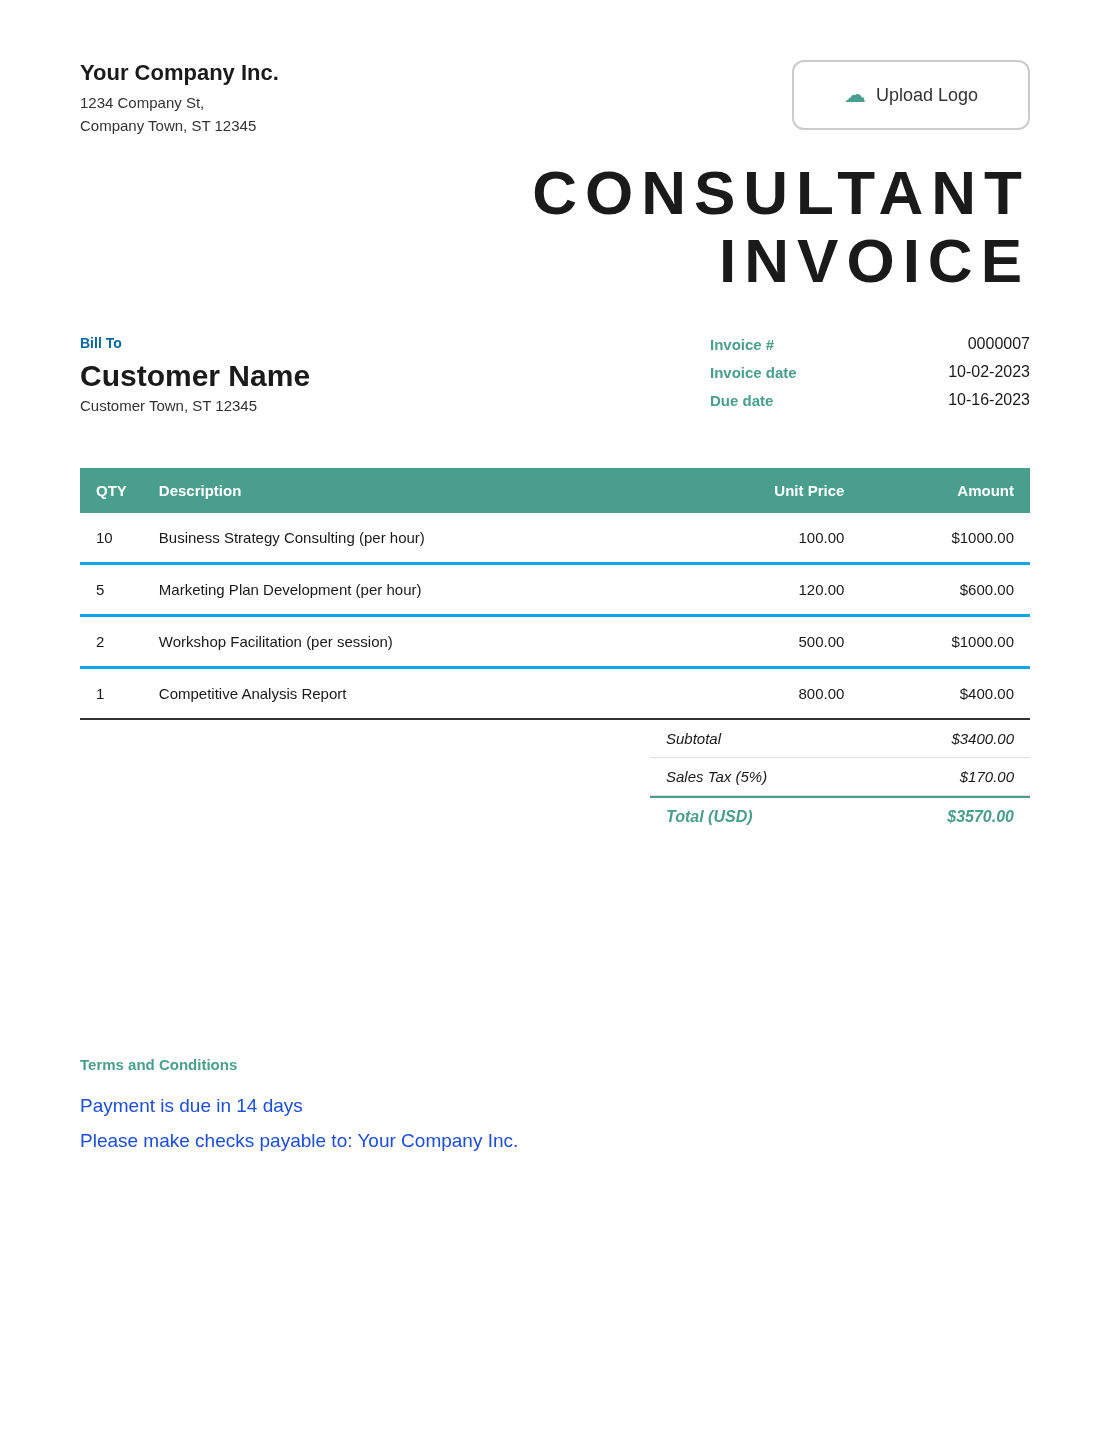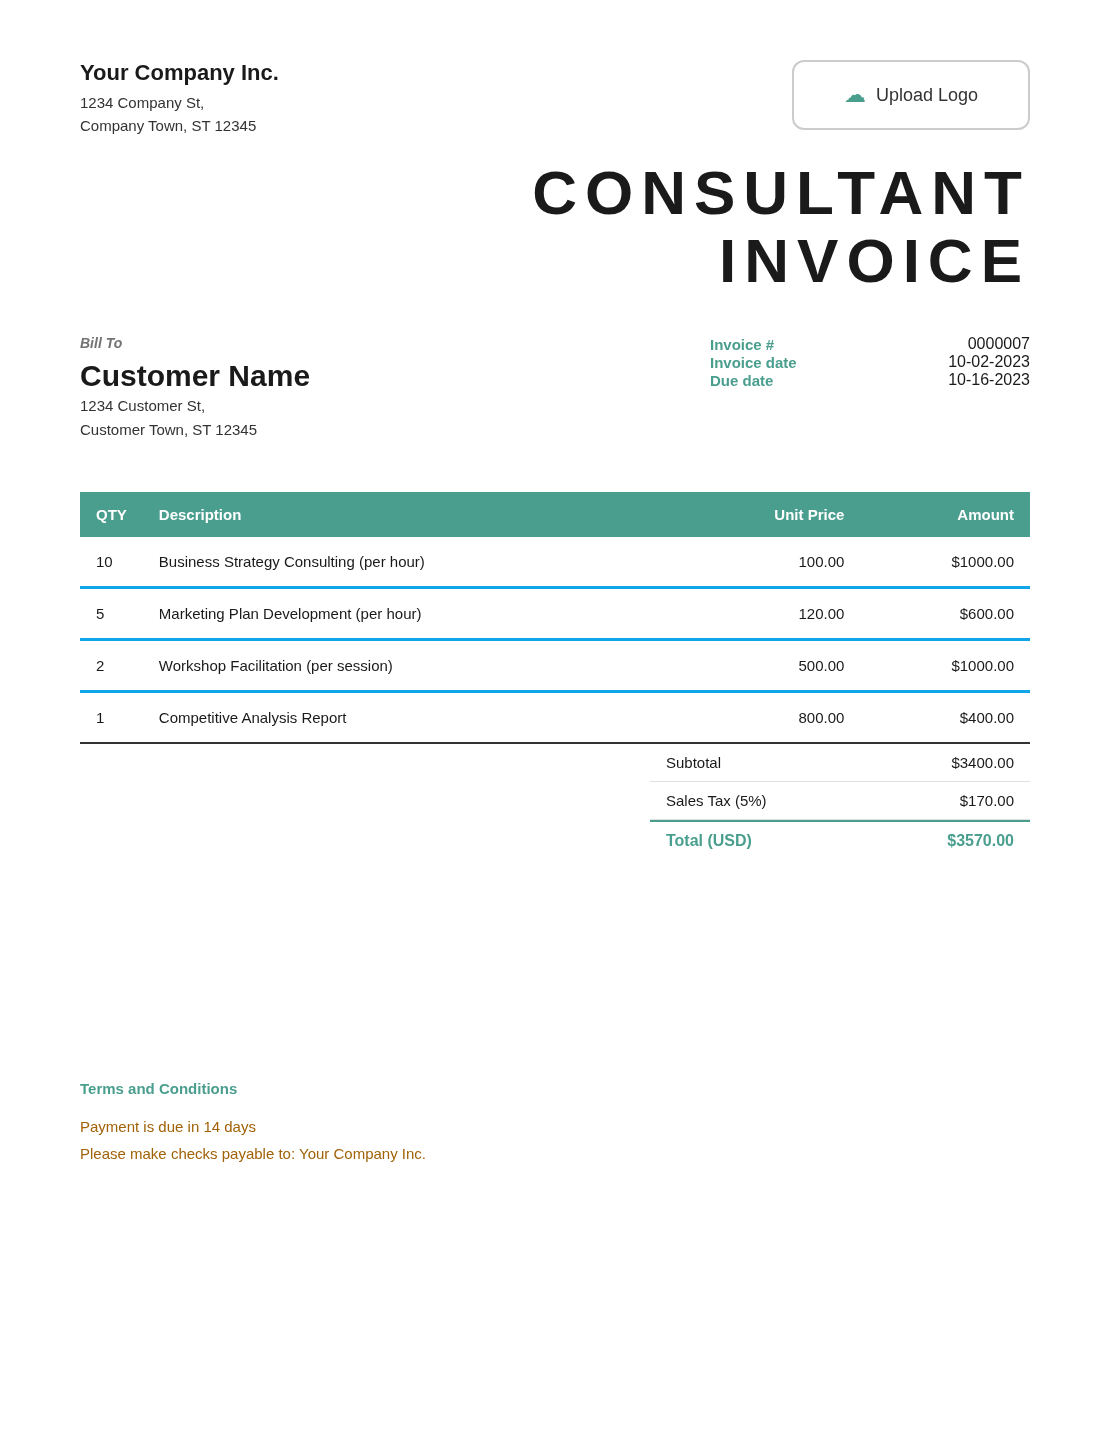--- a/index.html
+++ b/index.html
@@ -72,39 +72,39 @@
       justify-content: space-between;
       align-items: flex-start;
       margin-bottom: 50px;
     }
     .bill-to {
       flex: 1;
     }
     .bill-to-label {
       font-size: 14px;
       font-weight: bold;
-      color: #737373;
+      color: #0369a1;
       margin-bottom: 8px;
-      font-style: italic;
     }
     .customer-name {
       font-size: 30px;
       font-weight: bold;
       margin-bottom: 1px;
       color: #1a1a1a;
     }
     .customer-address {
       font-size: 15px;
       color: #333;
       line-height: 1.6;
     }
 
     .invoice-details {
       display: flex;
       flex-direction: column;
+      gap: 10px;
       min-width: 320px;
     }
     .invoice-detail-row {
       display: flex;
       justify-content: space-between;
       align-items: center;
     }
     .detail-label {
       font-weight: bold;
       color: #4a9e8e;
@@ -159,20 +159,21 @@
     }
     .totals-table {
       width: 380px;
     }
     .totals-row {
       display: flex;
       justify-content: space-between;
       padding: 10px 16px;
       font-size: 15px;
       border-bottom: 1px solid #e0e0e0;
+      font-style: italic;
     }
     .totals-row:last-child {
       border-bottom: none;
       border-top: 2px solid #4a9e8e;
       font-weight: bold;
       color: #4a9e8e;
       font-size: 16px;
     }
     .totals-row:nth-child(1),
     .totals-row:nth-child(2) {
@@ -184,22 +185,22 @@
       margin-top: 200px;
       padding-top: 20px;
     }
     .terms-label {
       font-size: 15px;
       font-weight: bold;
       color: #4a9e8e;
       margin-bottom: 16px;
     }
     .terms-text {
-      font-size: 15px;
-      color: #a16207;
+      font-size: 19px;
+      color: #1d4ed8;
       line-height: 1.8;
     }
   </style>
 </head>
 <body>
 
 <div class="header">
   <div class="company-info">
     <span class="company-name">Your Company Inc.</span>
     <span class="company-address">1234 Company St,</span>
@@ -215,21 +216,20 @@
   <h1>
     <span>CONSULTANT</span><br>
     <span>INVOICE</span>
   </h1>
 </div>
 
 <div class="billing-section">
   <div class="bill-to">
     <div class="bill-to-label">Bill To</div>
     <div class="customer-name">Customer Name</div>
-    <div class="customer-address">1234 Customer St,</div>
     <div class="customer-address">Customer Town, ST 12345</div>
   </div>
 
   <div class="invoice-details">
     <div class="invoice-detail-row">
       <span class="detail-label">Invoice #</span>
       <span class="detail-value">0000007</span>
     </div>
     <div class="invoice-detail-row">
       <span class="detail-label">Invoice date</span>

